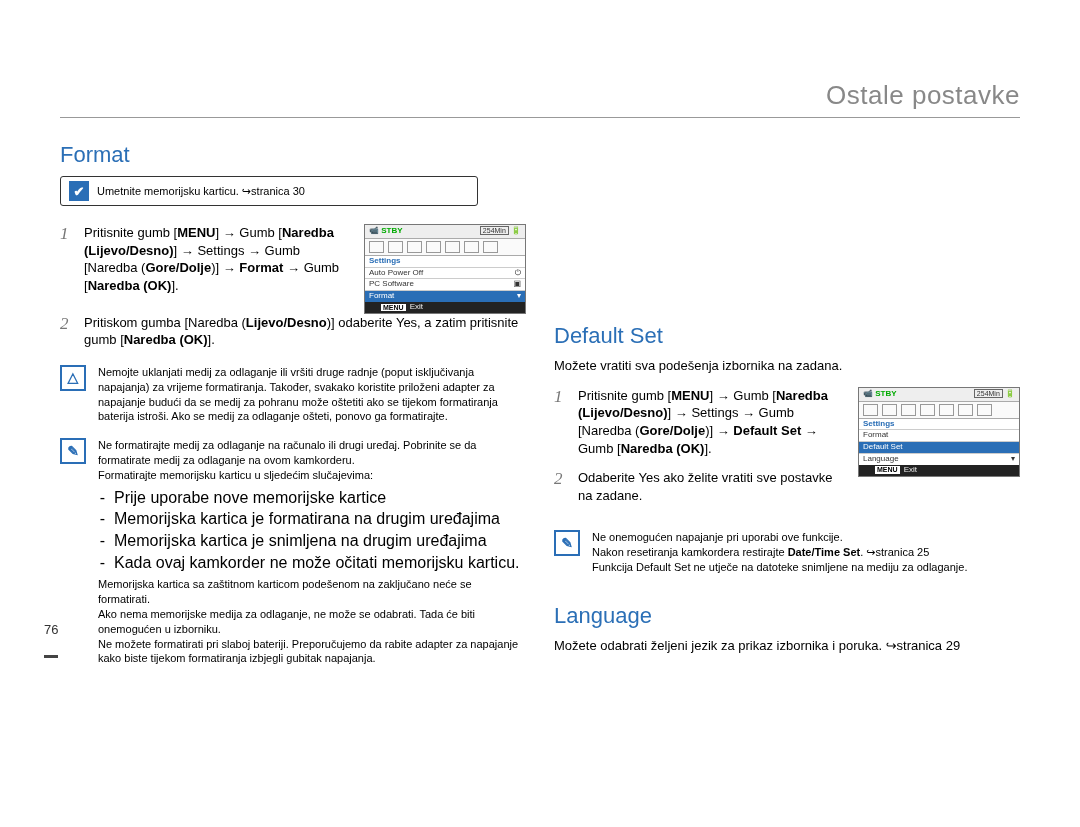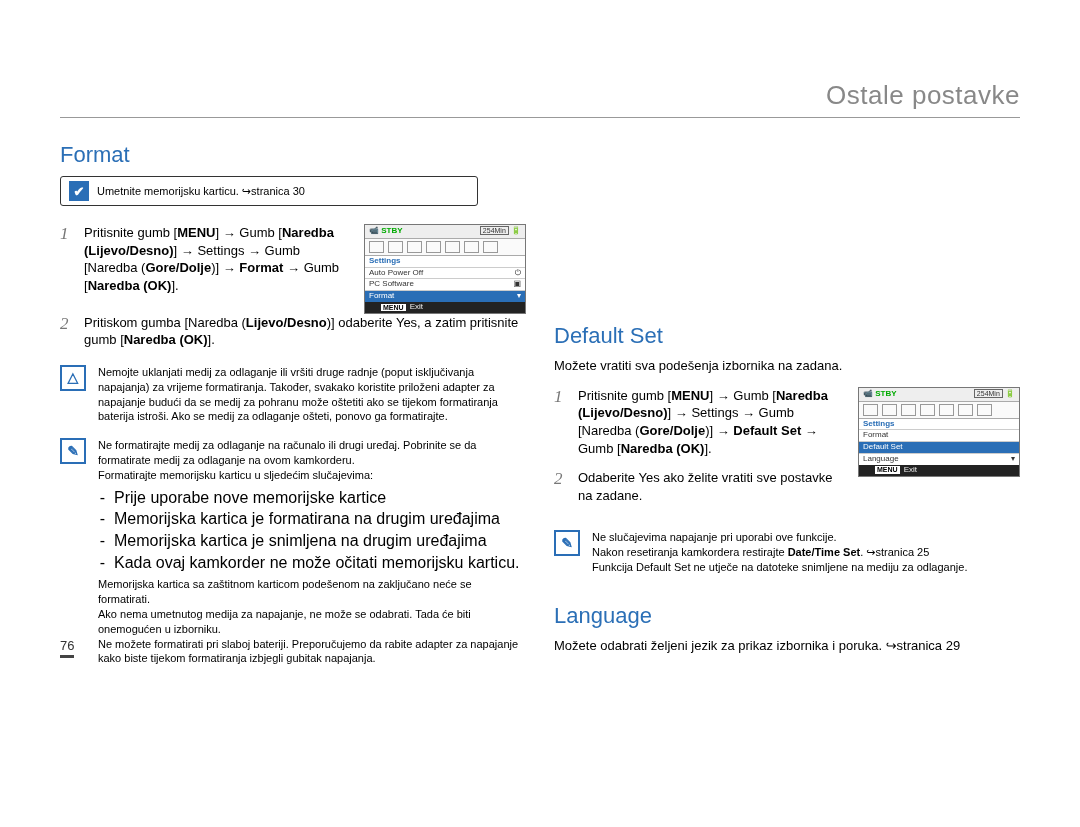--- a/index.html
+++ b/index.html
@@ -79,22 +79,22 @@
     display:inline-flex;align-items:center;justify-content:center;
     font-weight:bold;font-size:14px;
     border:2px solid #2a6eb6;color:#2a6eb6;background:#fff;
   }
   .warn-icon{background:#fff;color:#2a6eb6;}
   .info-icon{color:#2a6eb6;}
   .note-body ul{margin:4px 0 4px 16px;padding:0;}
   .note-body li{font-size:16px;list-style:"-  ";}
 
   .page-num {
-    position:absolute; left:60px; bottom:28px; font-size:13px; color:#333;
-    border-bottom:3px solid #444; padding-bottom:2px;
+    position:absolute; left:44px; bottom:28px; font-size:13px; color:#333;
+    border-bottom:3px solid #444; padding-bottom:18px;
   }
 
   
   .lcd {
     width:160px; border:1px solid #777; font-size:8px; line-height:1.1;
     background:#fff; color:#333;
   }
   .lcd .bar{display:flex;align-items:center;justify-content:space-between;
     padding:2px 4px;border-bottom:1px solid #aaa;background:#eee;}
   .lcd .bar .stby{color:#0a0;font-weight:bold;}
@@ -189,21 +189,21 @@
         <div class="note-body">
           <div>Ne formatirajte medij za odlaganje na računalo ili drugi uređaj. Pobrinite se da formatirate medij za odlaganje na ovom kamkorderu.</div>
           <div>Formatirajte memorijsku karticu u sljedećim slučajevima:</div>
           <ul>
             <li>Prije uporabe nove memorijske kartice</li>
             <li>Memorijska kartica je formatirana na drugim uređajima</li>
             <li>Memorijska kartica je snimljena na drugim uređajima</li>
             <li>Kada ovaj kamkorder ne može očitati memorijsku karticu.</li>
           </ul>
           <div>Memorijska kartica sa zaštitnom karticom podešenom na zaključano neće se formatirati.</div>
-          <div>Ako nema umetnutog medija za napajanje, ne može se odabrati. Tada će biti onemogućen u izborniku.</div>
+          <div>Ako nema memorijske medija za odlaganje, ne može se odabrati. Tada će biti onemogućen u izborniku.</div>
           <div>Ne možete formatirati pri slaboj bateriji. Preporučujemo da rabite adapter za napajanje kako biste tijekom formatiranja izbjegli gubitak napajanja.</div>
         </div>
       </div>
     </div>
 
     <div class="col">
       <div class="h2">Default Set</div>
       <p class="body-text">Možete vratiti sva podešenja izbornika na zadana.</p>
 
       <div class="row-with-shot">
@@ -253,21 +253,21 @@
           <div class="foot">
               <span class="menu">MENU</span>
               <span>Exit</span>
             </div>
         </div>
       </div>
 
       <div class="note-row">
         <span class="info-icon">✎</span>
         <div class="note-body">
-          <div>Ne slučajevima napajanje pri uporabi ove funkcije.</div>
+          <div>Ne onemogućen napajanje pri uporabi ove funkcije.</div>
           <div>
             <span>Nakon resetiranja kamkordera restirajte </span><b>Date/Time Set</b><span>. ↪stranica 25</span>
           </div>
           <div>Funkcija Default Set ne utječe na datoteke snimljene na mediju za odlaganje.</div>
         </div>
       </div>
 
       <div class="h2" style="margin-top:28px">Language</div>
       <p class="body-text">Možete odabrati željeni jezik za prikaz izbornika i poruka. ↪stranica 29</p>
     </div>

